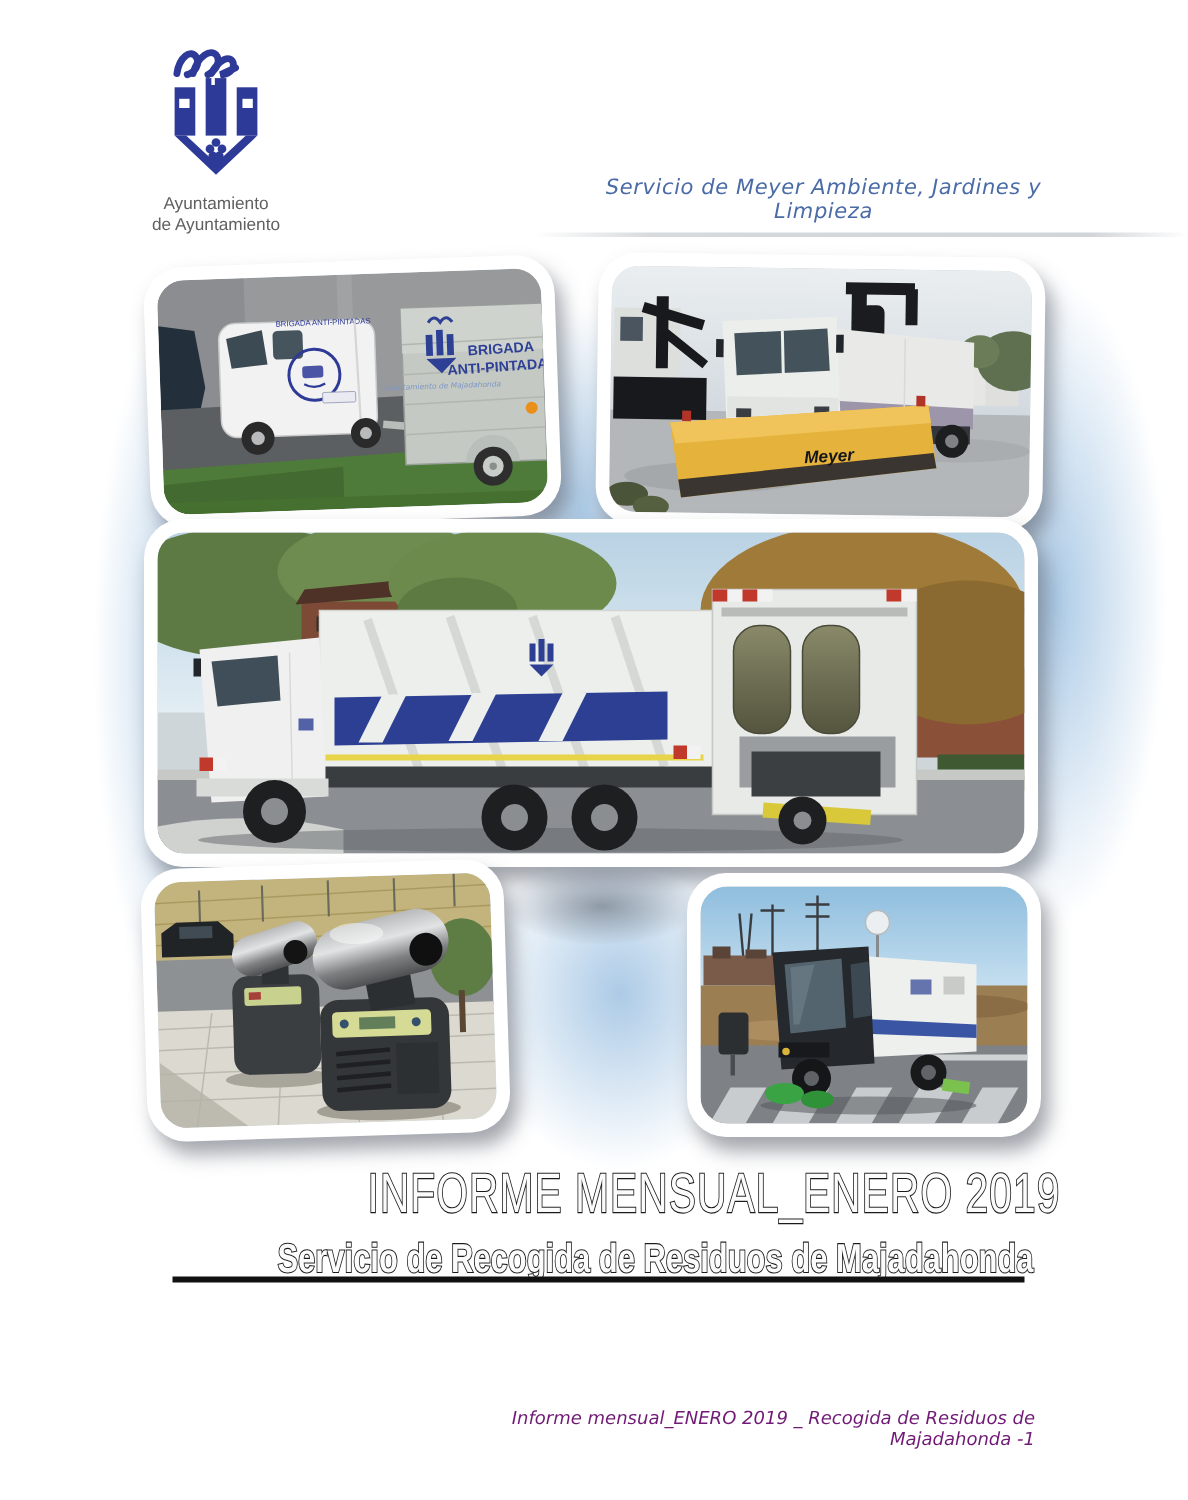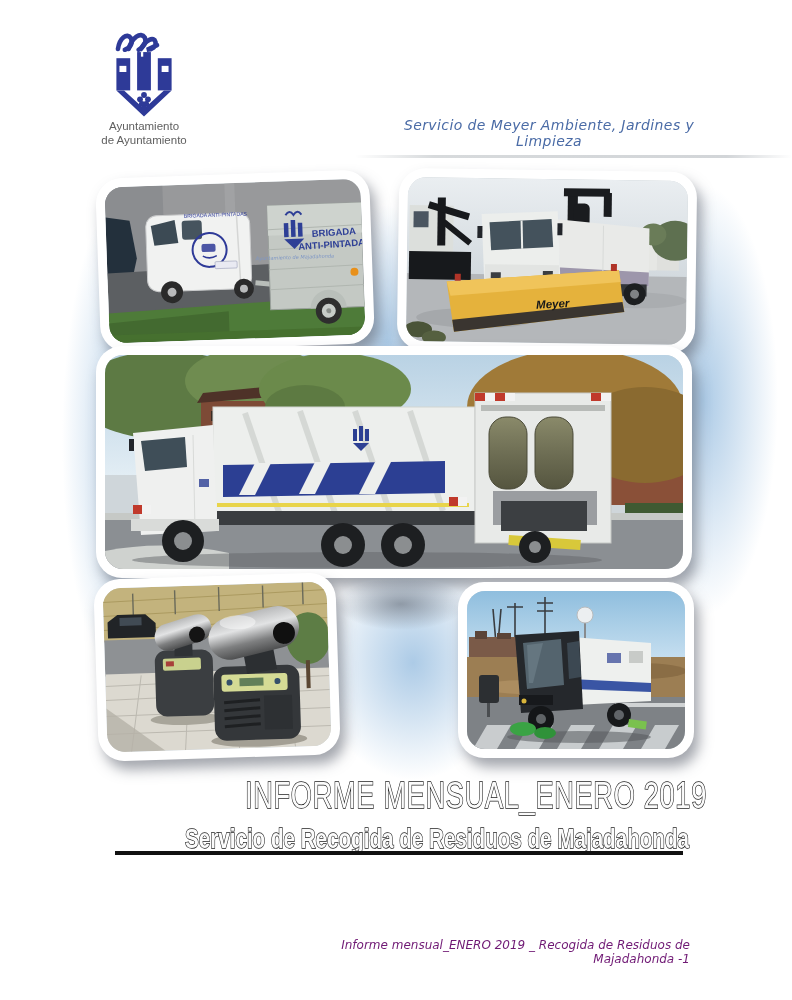--- a/index.html
+++ b/index.html
@@ -2,21 +2,21 @@
 <html><head>
 <meta charset="utf-8">
 <style>
   html,body{margin:0;padding:0;background:#ffffff;}
   .page{position:relative;width:792px;height:1000px;background:#ffffff;overflow:hidden;
         font-family:"Liberation Sans",sans-serif;}
 
   
   .logo-wrap{position:absolute;left:84px;top:26px;width:120px;text-align:center;}
   .logo-mark{display:block;margin:0 auto;}
-  .logo-text{margin-top:2px;color:#606060;font-size:11.5px;line-height:1.18;
+  .logo-text{margin-top:12px;color:#606060;font-size:11.5px;line-height:1.18;
              font-family:"Liberation Sans",sans-serif;}
   .dept{position:absolute;left:398px;top:117px;width:302px;text-align:center;
         font-family:"DejaVu Sans",sans-serif;font-style:italic;font-size:14px;
         letter-spacing:.4px;color:#4a6ba6;}
   .dept-rule{position:absolute;left:355px;top:155px;width:437px;height:3px;border-radius:2px;
         background:linear-gradient(to right,rgba(210,213,216,0),#d7dadc 18%,#d2d5d8 85%,rgba(210,213,216,0));}
 
   
   .wash{position:absolute;background:radial-gradient(closest-side,rgba(168,200,229,.95),rgba(168,200,229,0));}
   .w1{left:62px;top:180px;width:150px;height:520px;}

